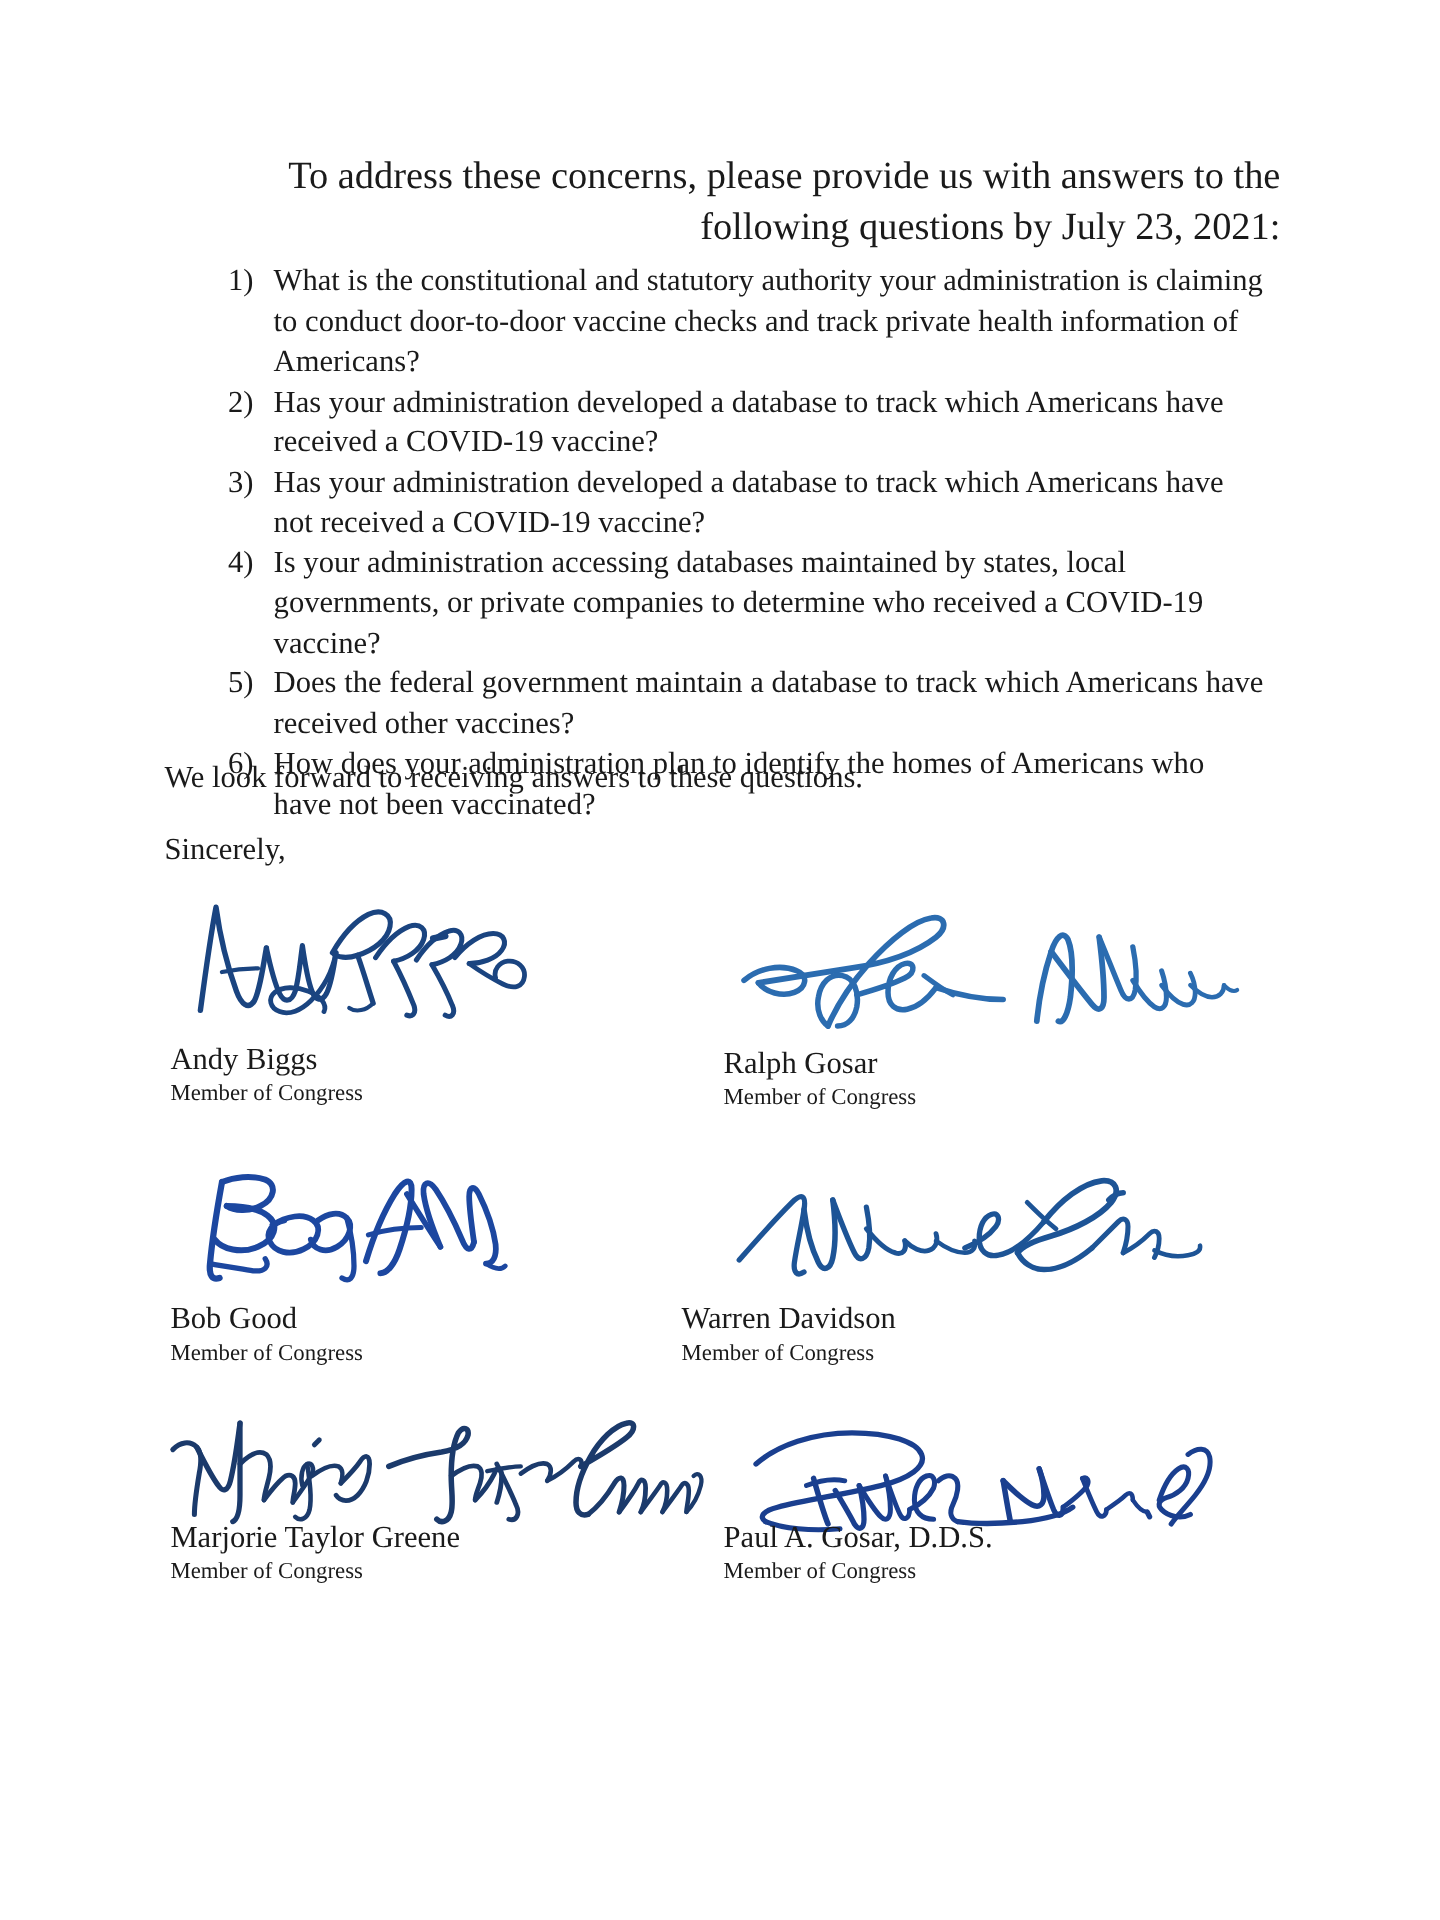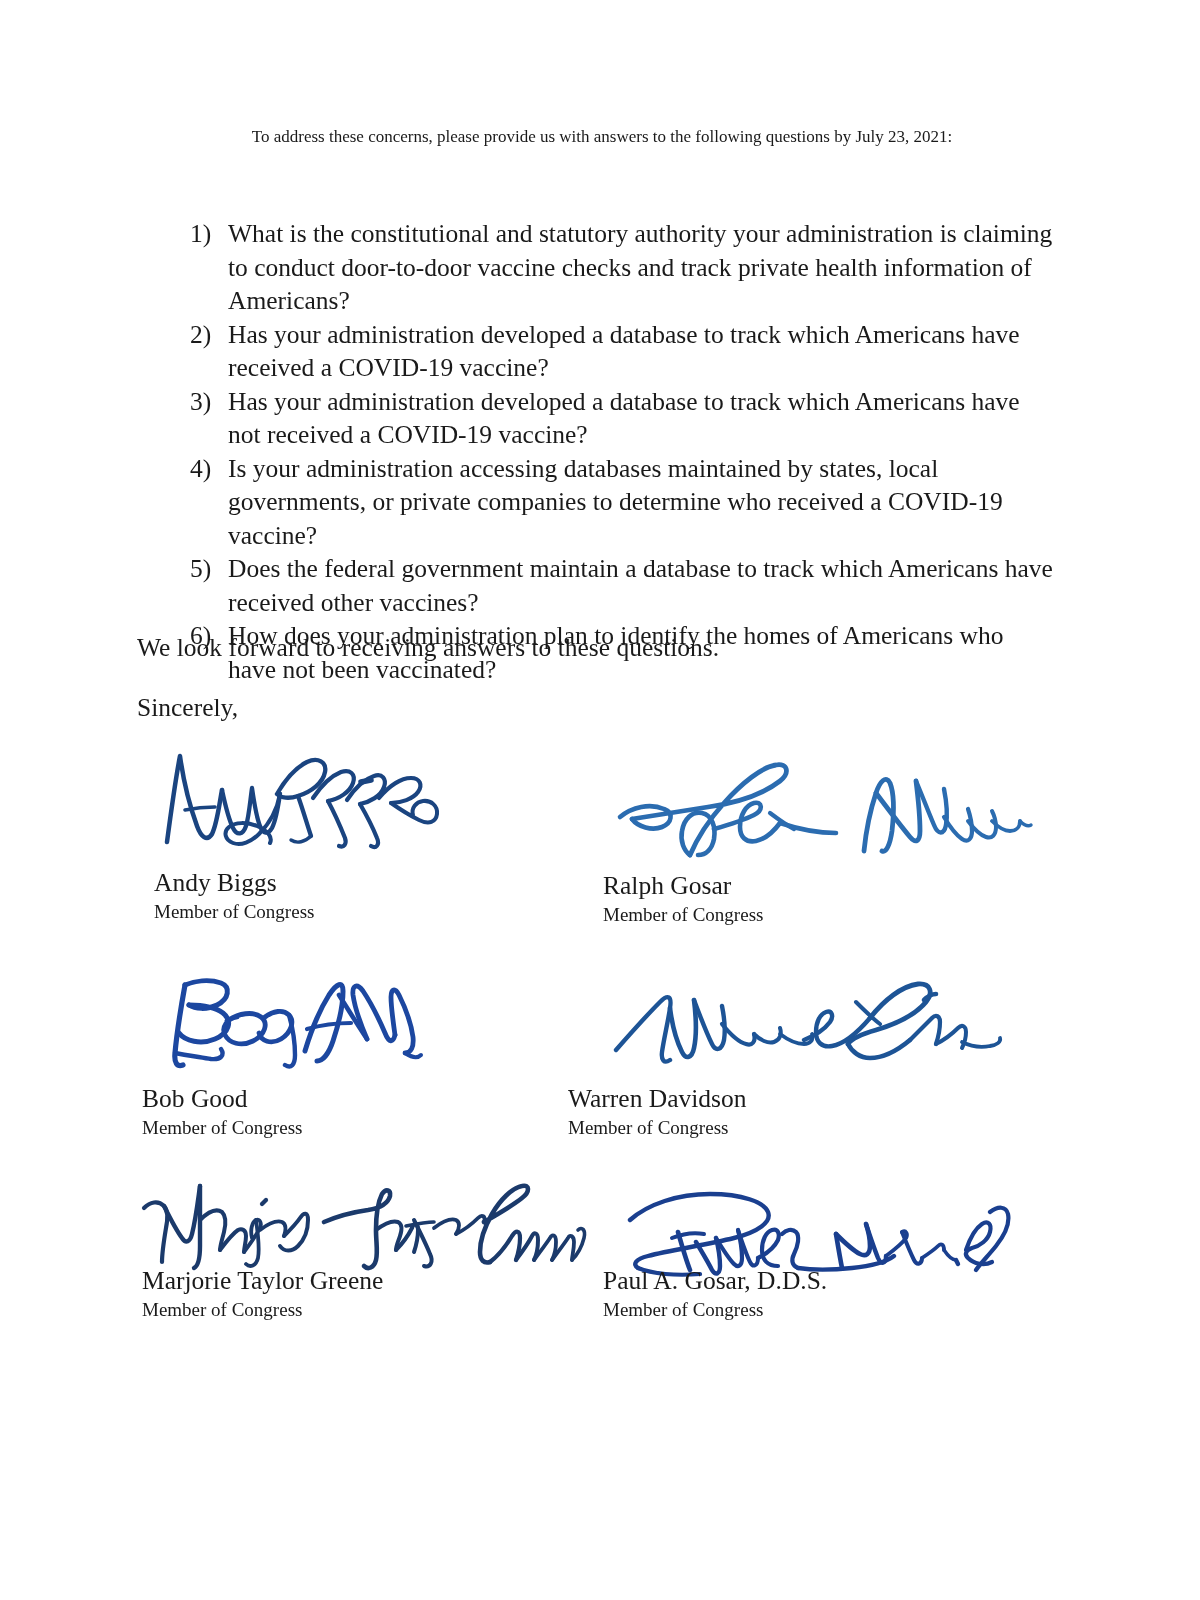--- a/index.html
+++ b/index.html
@@ -17,23 +17,23 @@
     color: #1a1a1a;
     overflow: hidden;
   }
 
   
   .intro {
     position: absolute;
     left: 137px;
     top: 126px;
     width: 930px;
-    font-size: 17px;
+    font-size: 32px;
     line-height: 1.30;
-    text-align: center;
+    text-align: right;
   }
 
   .qlist {
     position: absolute;
     left: 190px;
     top: 217px;
     width: 865px;
   }
   .qitem {
     display: flex;
@@ -140,21 +140,21 @@
         <path d="M158 60 C166 48 176 38 186 34 C195 31 201 36 198 45 C195 54 184 61 173 63" stroke-width="4.2"></path>
         <path d="M173 63 C180 76 186 90 190 100 C192 106 189 110 184 108" stroke-width="4.2"></path>
         <path d="M192 62 C200 50 210 41 219 38 C227 35 232 41 229 49 C226 58 215 64 205 66" stroke-width="4.2"></path>
         <path d="M205 66 C212 78 218 90 222 100 C225 107 221 111 216 108" stroke-width="4.2"></path>
         <path d="M224 60 C234 48 246 40 256 40 C265 40 268 47 263 54 C258 61 246 65 236 65" stroke-width="4.2"></path>
         <path d="M236 65 C246 72 256 78 264 82 C274 87 281 84 282 76 C283 68 276 62 268 63 C261 64 256 70 258 77" stroke-width="4.0"></path>
         <path d="M206 44 L216 42" stroke-width="5.5"></path>
       </g>
     </svg>
   </div>
-  <div class="sigblock" style="left:142px; top:869px;margin-left:12px;">
+  <div class="sigblock" style="left:142px; top:869px;">
     <div class="sig-name">Andy Biggs</div>
     <div class="sig-title">Member of Congress</div>
   </div>
 
   <div class="sig-ink" style="left:612px; top:755px;">
     <svg width="420" height="112" viewBox="0 0 420 112">
       <g fill="none" stroke="#2b6cb0" stroke-linecap="round" stroke-linejoin="round">
         <path d="M8 62 C20 52 38 48 52 54 C62 58 60 68 50 72 C40 76 26 72 20 64" stroke-width="4.6"></path>
         <path d="M20 64 C44 60 70 56 96 52 C124 48 150 40 168 26 C178 18 176 8 164 10 C150 12 130 28 112 48 C96 66 84 86 78 100" stroke-width="4.8"></path>
         <path d="M78 100 C72 96 68 86 70 76 C72 64 80 56 90 58 C100 60 104 72 102 84 C100 94 94 100 86 100" stroke-width="4.6"></path>

